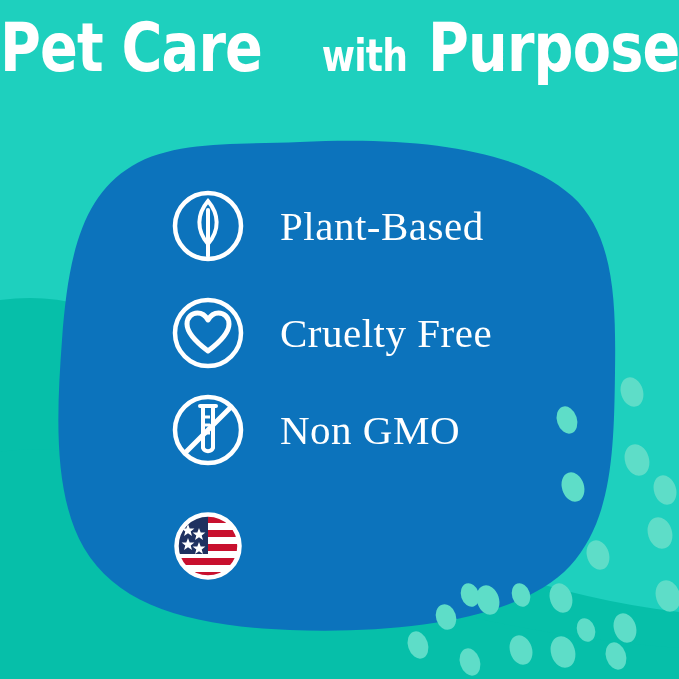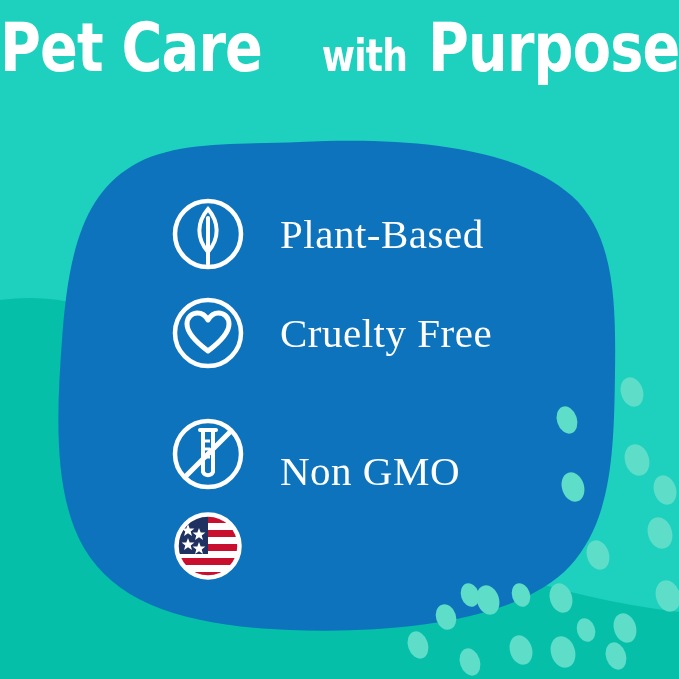--- a/index.html
+++ b/index.html
@@ -72,23 +72,23 @@
   }
   .badge-label {
     color: #ffffff;
     font-family: "Liberation Serif", serif;
     font-size: 41px;
     line-height: 1;
     margin-left: 34px;
     white-space: nowrap;
     letter-spacing: 0.5px;
   }
-  .r0 { top: 196px; }
+  .r0 { top: 188px; }
   .r1 { top: 295px; }
-  .r2 { top: 416px; align-items: flex-end; }
+  .r2 { top: 392px; }
   .r3 { top: 508px; }
 </style>
 </head>
 <body>
 
 <div id="canvas">
 
   <svg id="bg-svg" viewBox="0 0 679 679">
     <rect x="0" y="0" width="679" height="679" fill="#1ED0BE"></rect>
     <path d="M0,300 C90,288 150,330 220,392 C300,462 420,580 679,612 L679,679 L0,679 Z" fill="#06BFA9"></path>

